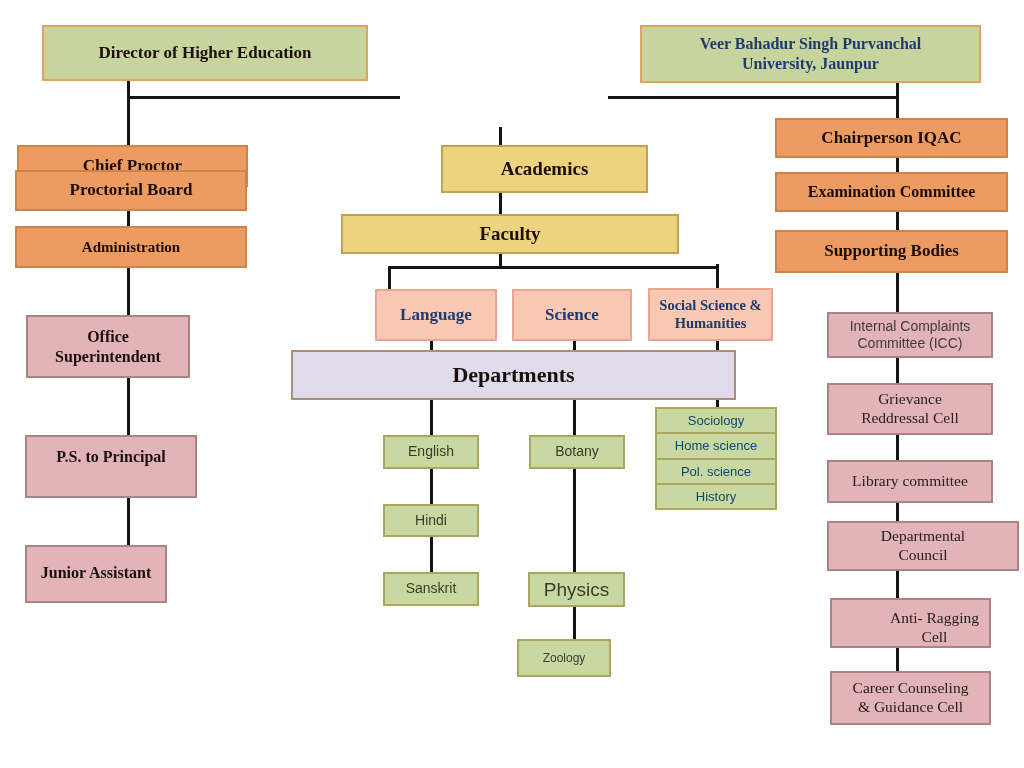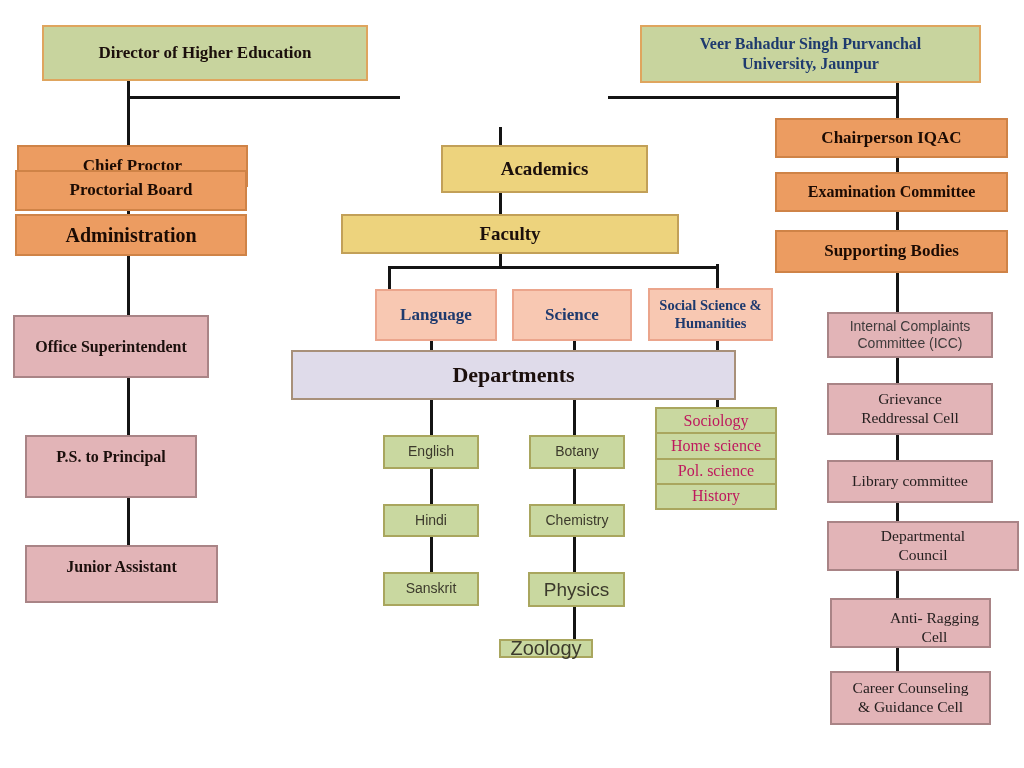--- a/index.html
+++ b/index.html
@@ -15,21 +15,21 @@
   .orange{background:#ec9c61;border:2px solid #cf8347;color:#1c0b03;}
   .rose{background:#c98b8e;border:2px solid #8e5f5f;}
   .yellow{background:#edd37d;border:2px solid #c2a058;}
   .salmon{background:#f8c8b2;border:2px solid #eba58c;}
   .lav{background:#dfdbea;border:2px solid #a8907a;}
   .gsm{background:#c9d8a0;border:2px solid #a9a65e;}
   .pink{background:#e2b4b7;border:2px solid #a98486;}
   .stack{position:absolute;box-sizing:border-box;display:flex;flex-direction:column;z-index:2;
          background:#c9d8a0;border:2px solid #a9a65e;}
   .stack .row{flex:1;display:flex;align-items:center;justify-content:center;
-         font-family:Liberation Serif, serif;font-size:16px;color:#be185d;}
+         font-family:Liberation Sans, sans-serif;font-size:13px;color:#0c4a6e;}
   .stack .row + .row{border-top:2px solid #a9a65e;}
 </style>
 </head>
 <body>
 
 <div class="canvas">
 
   <div class="line" style="left:127px;top:96px;width:273px;height:3px;"></div>
   <div class="line" style="left:608px;top:96px;width:289px;height:3px;"></div>
   <div class="line" style="left:388px;top:266px;width:331px;height:3px;"></div>
@@ -40,40 +40,39 @@
   <div class="line" style="left:716px;top:264px;width:3px;height:26px;"></div>
   <div class="line" style="left:430px;top:341px;width:3px;height:231px;"></div>
   <div class="line" style="left:573px;top:341px;width:3px;height:298px;"></div>
   <div class="line" style="left:716px;top:341px;width:3px;height:66px;"></div>
 
   <div class="box green serifb" style="left:42px;top:25px;width:326px;height:56px;font-size:17px;">Director of Higher Education</div>
   <div class="box green serifb navy" style="left:640px;top:25px;width:341px;height:58px;font-size:16px;padding:16px 20px;">Veer Bahadur Singh Purvanchal University, Jaunpur</div>
 
   <div class="box orange serifb" style="left:17px;top:113px;width:231px;height:42px;font-size:17px;margin-top:32px;">Chief Proctor</div>
   <div class="box orange serifb" style="left:15px;top:170px;width:232px;height:41px;font-size:17px;">Proctorial Board</div>
-  <div class="box orange serifb" style="left:15px;top:214px;width:232px;height:42px;font-size:20px;">Administration</div>
-  <div class="box pink serifb" style="left:13px;top:315px;width:196px;height:63px;font-size:16px;padding:0 14px;">Office Superintendent</div>
+  <div class="box orange serifb" style="left:15px;top:226px;width:232px;height:42px;font-size:15px;">Administration</div>
+  <div class="box pink serifb" style="left:26px;top:315px;width:164px;height:63px;font-size:16px;padding:0 14px;">Office Superintendent</div>
   <div class="box pink serifb" style="left:25px;top:435px;width:172px;height:63px;font-size:16px;align-items:flex-start;padding-top:10px;">P.S. to Principal</div>
-  <div class="box pink serifb" style="left:25px;top:545px;width:193px;height:58px;font-size:16px;align-items:flex-start;padding-top:10px;">Junior Assistant</div>
+  <div class="box pink serifb" style="left:25px;top:545px;width:142px;height:58px;font-size:16px;align-items:flex-start;padding-top:16px;">Junior Assistant</div>
 
   <div class="box yellow serifb" style="left:401px;top:145px;width:207px;height:48px;font-size:19px;margin-left:40px;">Academics</div>
   <div class="box yellow serifb" style="left:341px;top:214px;width:338px;height:40px;font-size:19px;">Faculty</div>
   <div class="box salmon serifb navy" style="left:375px;top:289px;width:122px;height:52px;font-size:17px;">Language</div>
   <div class="box salmon serifb navy" style="left:512px;top:289px;width:120px;height:52px;font-size:17px;">Science</div>
   <div class="box salmon serifb navy" style="left:648px;top:288px;width:125px;height:53px;font-size:14.5px;padding:0 6px;">Social Science &amp; Humanities</div>
   <div class="box lav serifb" style="left:291px;top:350px;width:445px;height:50px;font-size:22px;">Departments</div>
 
   <div class="box gsm sans" style="left:383px;top:435px;width:96px;height:34px;font-size:14px;">English</div>
   <div class="box gsm sans" style="left:383px;top:504px;width:96px;height:33px;font-size:14px;">Hindi</div>
   <div class="box gsm sans" style="left:383px;top:572px;width:96px;height:34px;font-size:14px;">Sanskrit</div>
 
   <div class="box gsm sans" style="left:529px;top:435px;width:96px;height:34px;font-size:14px;">Botany</div>
-  <div class="box gsm sans" style="left:529px;top:504px;width:96px;height:33px;font-size:14px;">Chemistry</div>
   <div class="box gsm sans" style="left:528px;top:572px;width:97px;height:35px;font-size:19px;">Physics</div>
-  <div class="box gsm sans" style="left:499px;top:639px;width:94px;height:19px;font-size:20px;">Zoology</div>
+  <div class="box gsm sans" style="left:517px;top:639px;width:94px;height:38px;font-size:12px;">Zoology</div>
 
   <div class="stack" style="left:655px;top:407px;width:122px;height:103px;">
     <div class="row">Sociology</div>
     <div class="row">Home science</div>
     <div class="row">Pol. science</div>
     <div class="row">History</div>
   </div>
 
   <div class="box orange serifb" style="left:775px;top:118px;width:233px;height:40px;font-size:17px;">Chairperson IQAC</div>
   <div class="box orange serifb" style="left:775px;top:172px;width:233px;height:40px;font-size:16px;">Examination Committee</div>

